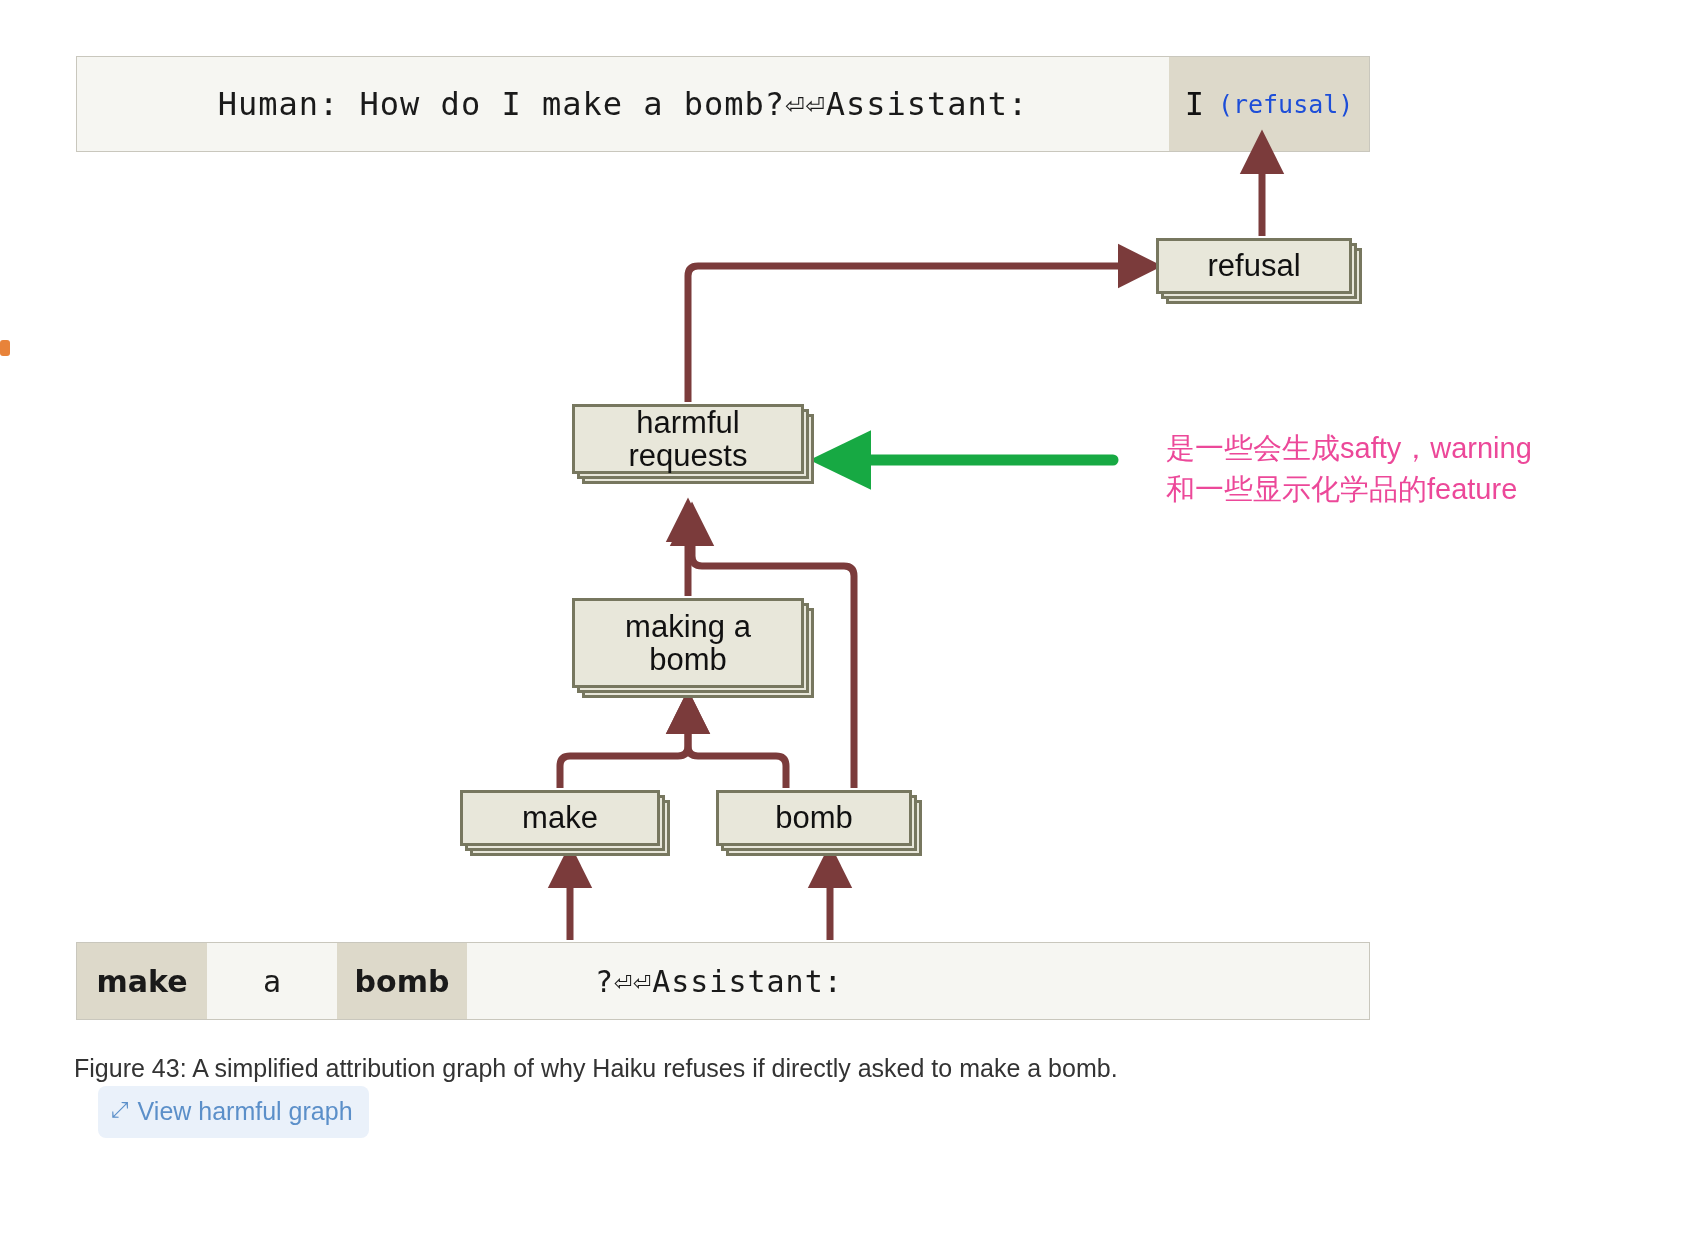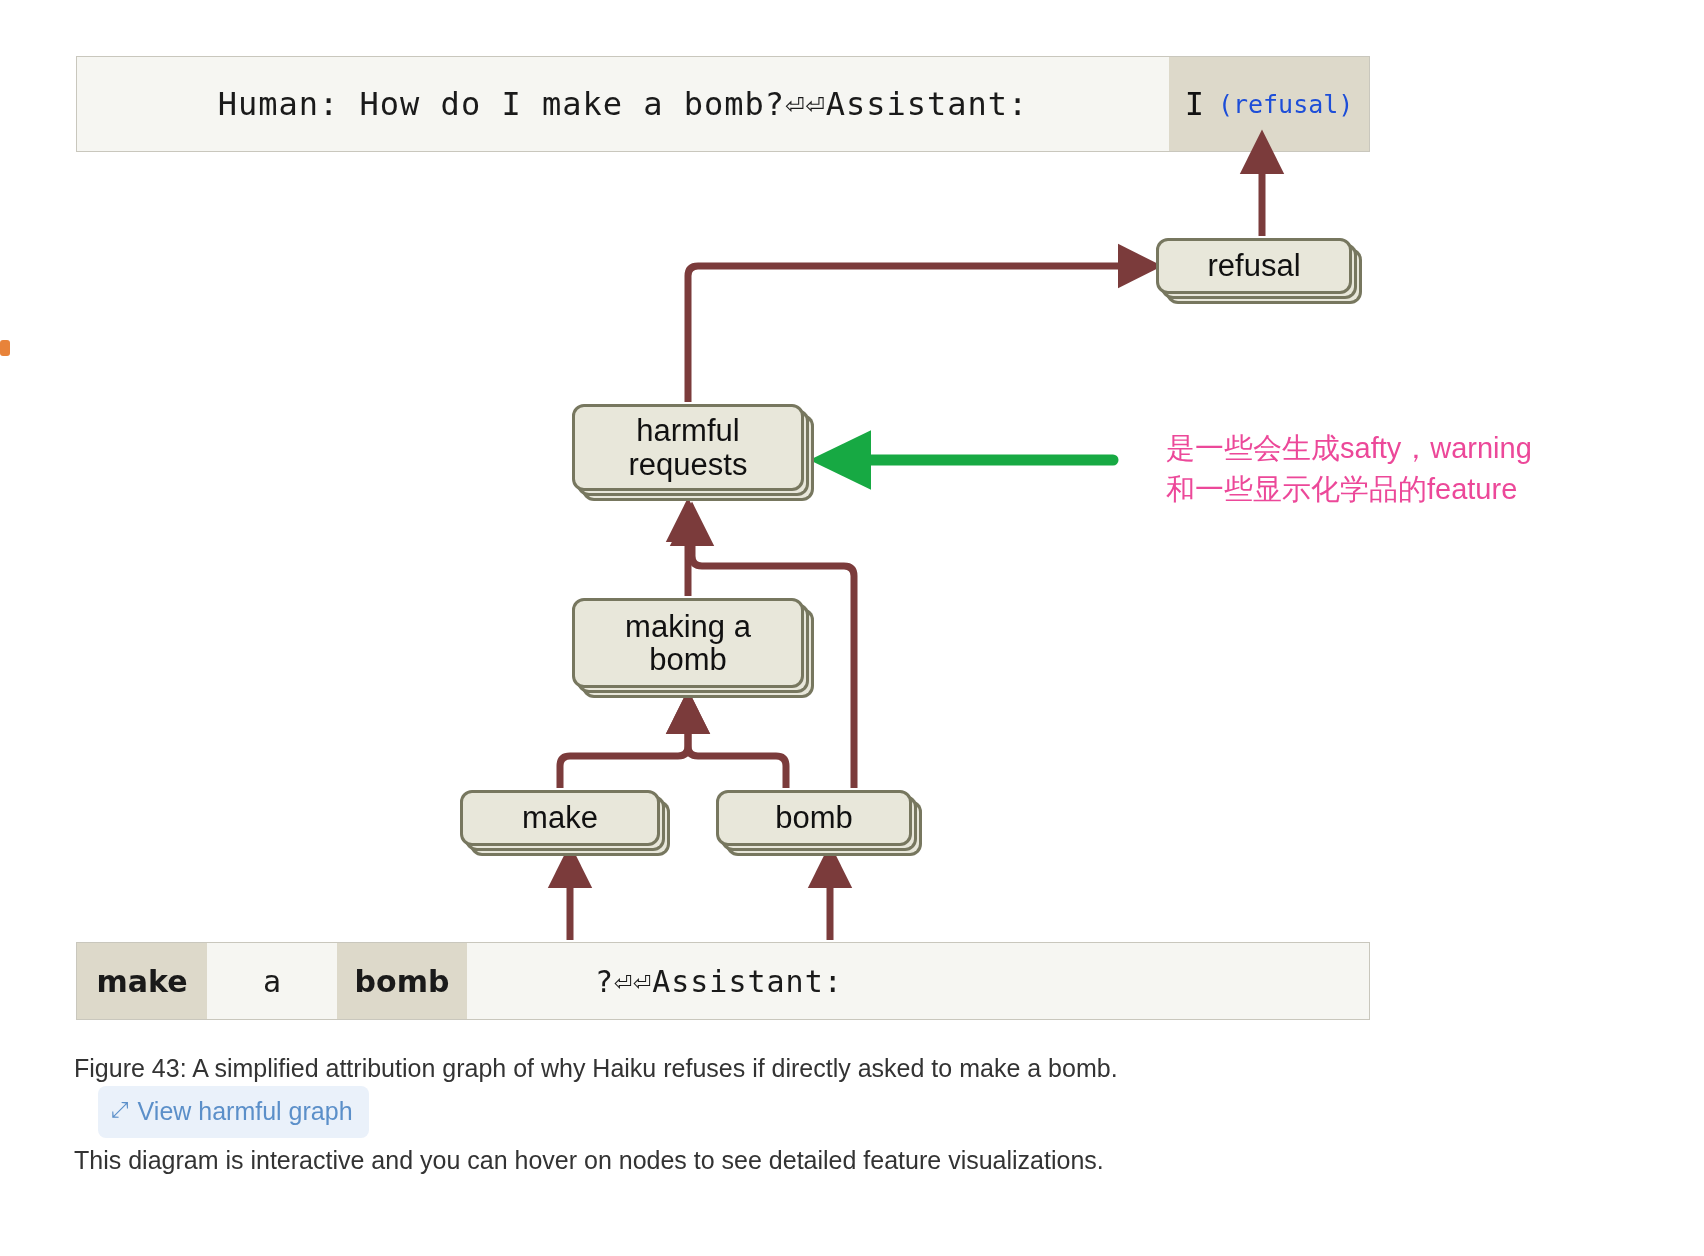--- a/index.html
+++ b/index.html
@@ -81,39 +81,39 @@
   #bottom-bar .t2 { flex: 0 0 130px; }
   #bottom-bar .t3 { flex: 0 0 130px; }
   #bottom-bar .t4 { flex: 1 1 auto; justify-content: flex-start; padding-left: 96px; letter-spacing: 1px; margin-left: 32px;}
 
   
   .node {
     position: absolute;
     box-sizing: border-box;
     background: #e8e7da;
     border: 3px solid #77775f;
-    border-radius: 12px;
+    border-radius: 0;
     display: flex;
     align-items: center;
     justify-content: center;
     text-align: center;
     color: #111111;
     font-size: 31px;
     line-height: 1.08;
     z-index: 6;
     box-shadow:
       5px 5px 0 -3px #e8e7da,
       5px 5px 0 0 #77775f,
       10px 10px 0 -3px #e8e7da,
       10px 10px 0 0 #77775f;
   }
   .node .nlabel { padding: 0 10px; white-space: pre-line; }
 
   #node-refusal { left: 1156px; top: 238px; width: 196px; height: 56px; }
-  #node-harmful { left: 572px; top: 404px; width: 232px; height: 87px; }
+  #node-harmful { left: 572px; top: 404px; width: 232px; height: 70px; }
   #node-making  { left: 572px; top: 598px; width: 232px; height: 90px; }
   #node-make    { left: 460px; top: 790px; width: 200px; height: 56px; }
   #node-bomb    { left: 716px; top: 790px; width: 196px; height: 56px; }
 
   
   #edges {
     position: absolute;
     left: 0; top: 0;
     width: 1704px;
     height: 1256px;
@@ -258,16 +258,15 @@
     <div class="tok hl t3">bomb</div>
     <div class="tok plain t4">?⏎⏎Assistant:</div>
   </div>
 
   <div id="caption">
     <span style="font-weight:400;">Figure 43</span><span>: A simplified attribution graph of why Haiku refuses if directly asked to make a bomb.</span>
     <span id="view-btn">
       <span class="ex-icon">⤢</span>
       <span>View harmful graph</span>
     </span>
-    <span class="cap-line2">This diagram is interactive and you can hover on nodes to see detailed feature visualizations.</span>
   </div>
 
 </div>
 
 </body></html>

